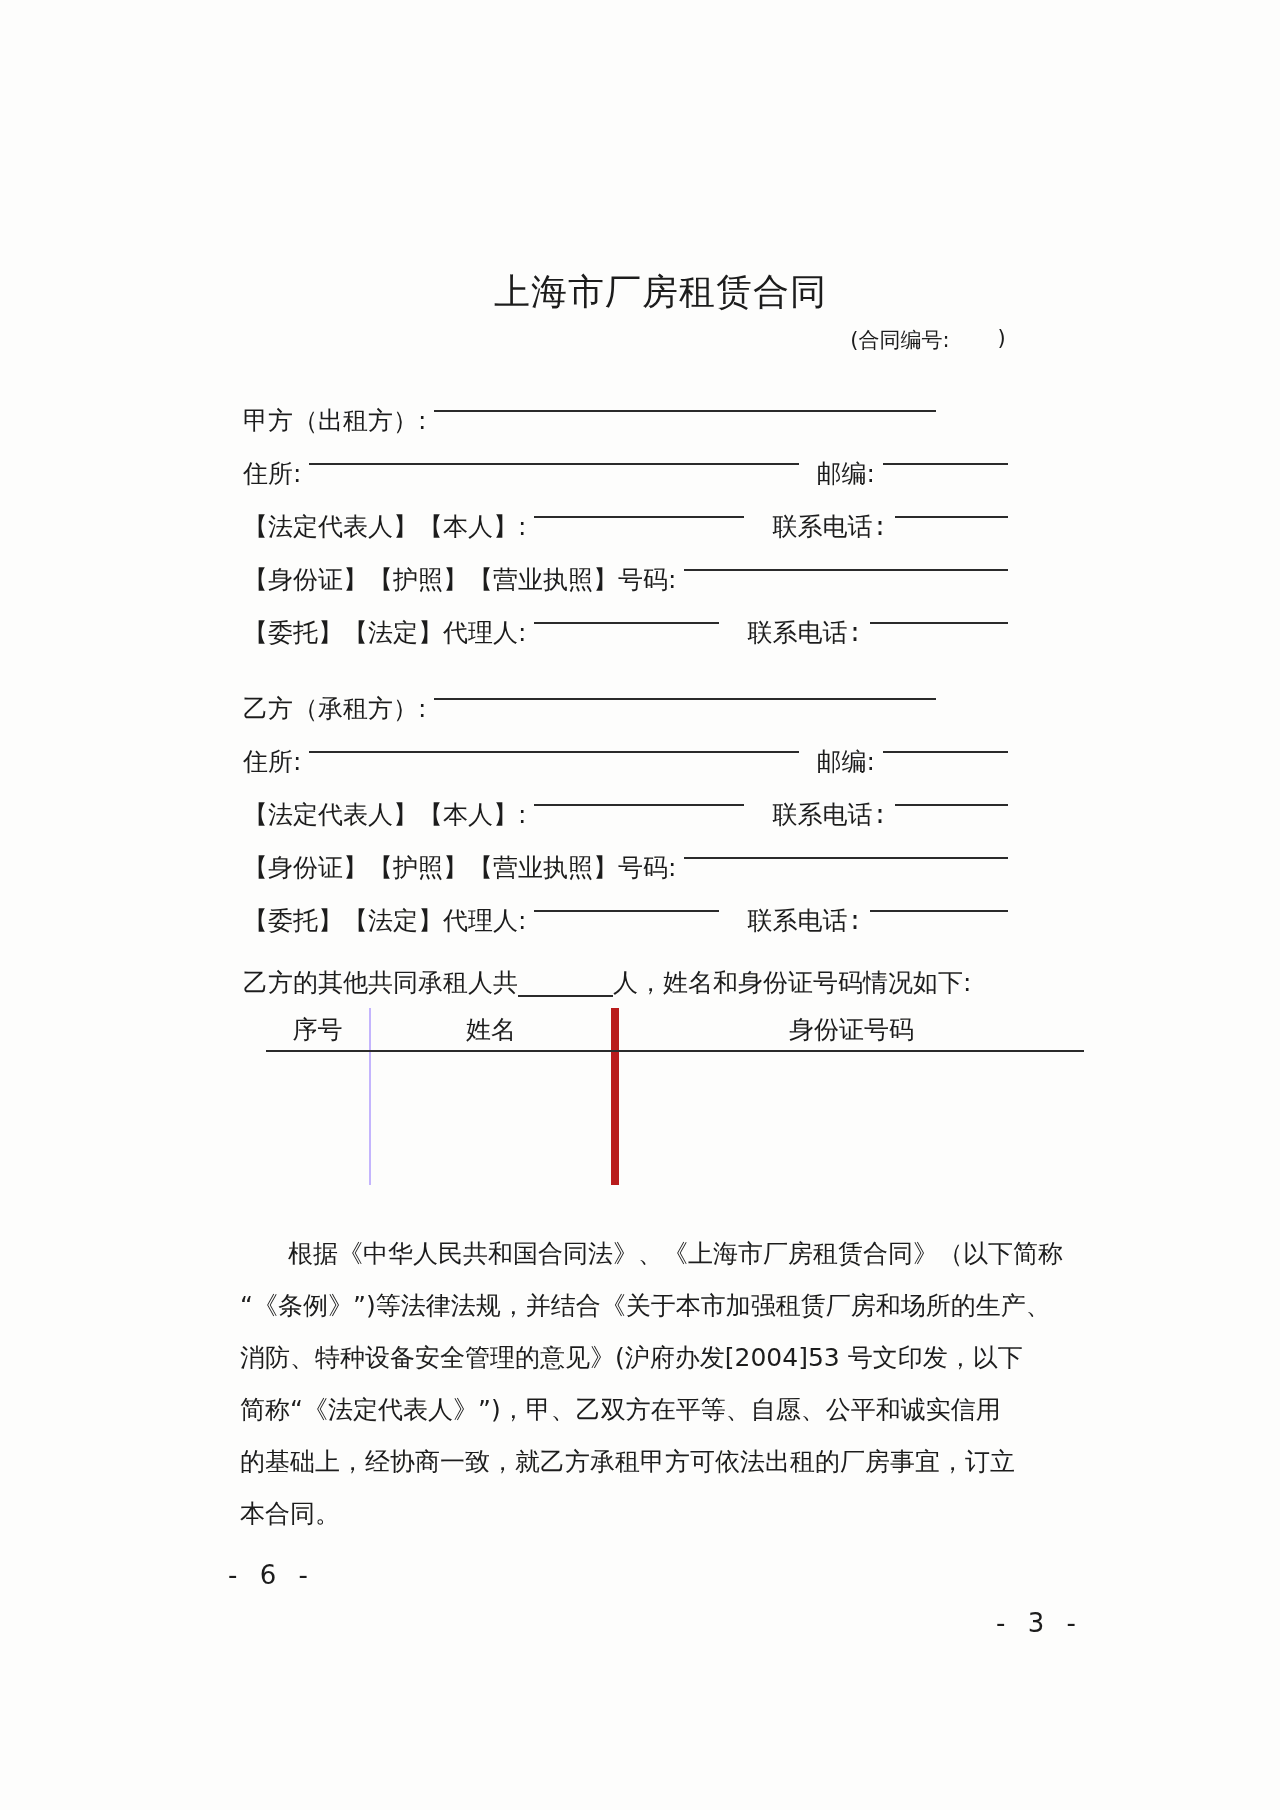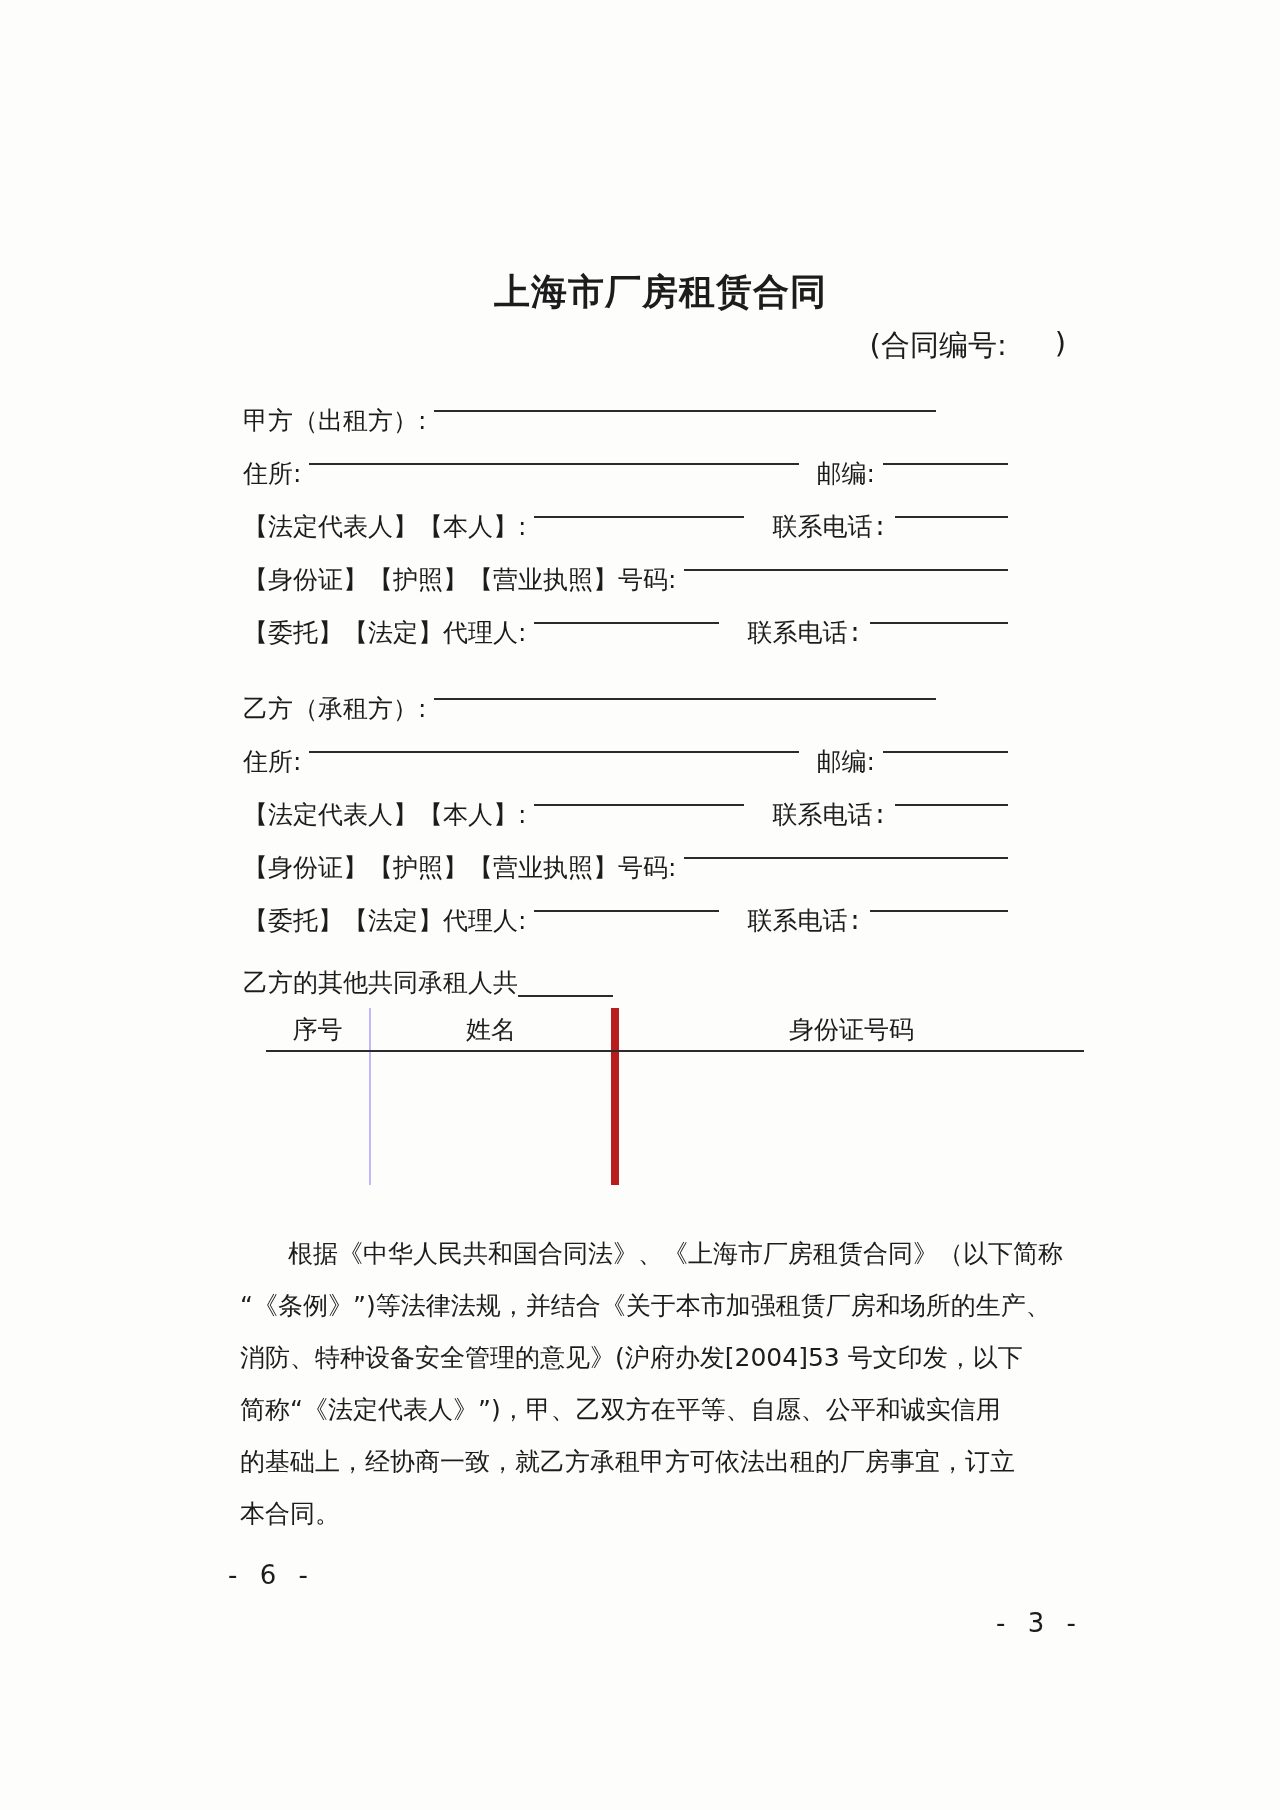--- a/index.html
+++ b/index.html
@@ -9,31 +9,31 @@
     height: 1810px;
     background: #fdfdfc;
     color: #1c1c1c;
     font-family: "DejaVu Sans", sans-serif;
     overflow: hidden;
   }
   .doc-title {
     position: absolute;
     top: 268px; left: 494px;
     font-size: 36px;
-    font-weight: bold;
+    font-weight: normal;
     letter-spacing: 1px;
     white-space: nowrap;
   }
   .contract-no-line {
     position: absolute;
     top: 326px; left: 790px;
     width: 276px;
     display: flex;
-    justify-content: flex-end;
-    font-size: 29px;
+    justify-content: center;
+    font-size: 21px;
     gap: 48px;
   }
   .party-block { position: absolute; left: 243px; }
   .party-a { top: 404px; }
   .party-b { top: 692px; }
   .p-row {
     display: flex;
     align-items: flex-start;
     height: 53px;
     font-size: 25px;
@@ -174,20 +174,21 @@
       <span class="lbl">【委托】【法定】代理人:</span>
       <span class="blank b-185 ml8"></span>
       <span class="lbl ml28">联系电话:</span>
       <span class="blank b-grow ml8"></span>
     </div>
   </div>
 
   <div class="cotenant-line">
     <span class="lbl">乙方的其他共同承租人共</span>
     <span class="blank b-95"></span>
+    <span class="lbl">人，姓名和身份证号码情况如下:</span>
   </div>
 
   <div class="cot-table">
     <div class="cot-row cot-header">
       <div class="cot-cell c1">序号</div>
       <div class="cot-cell c2">姓名</div>
       <div class="cot-cell c3">身份证号码</div>
     </div>
     <div class="cot-row cot-body">
       <div class="cot-cell c1"></div>

